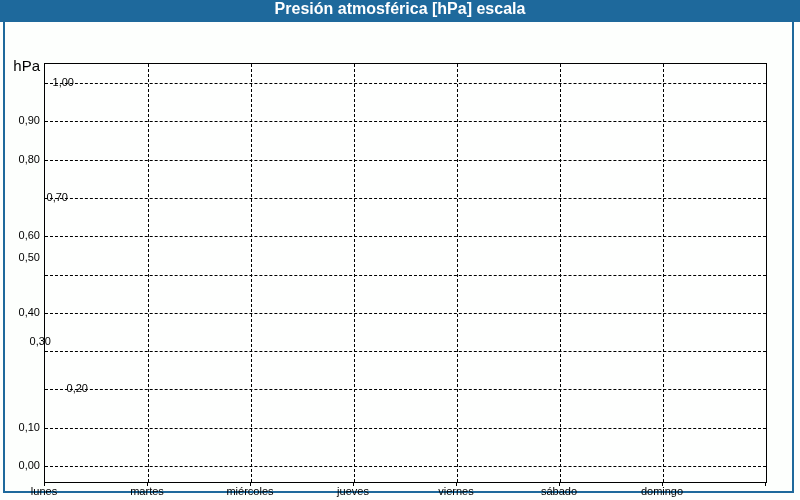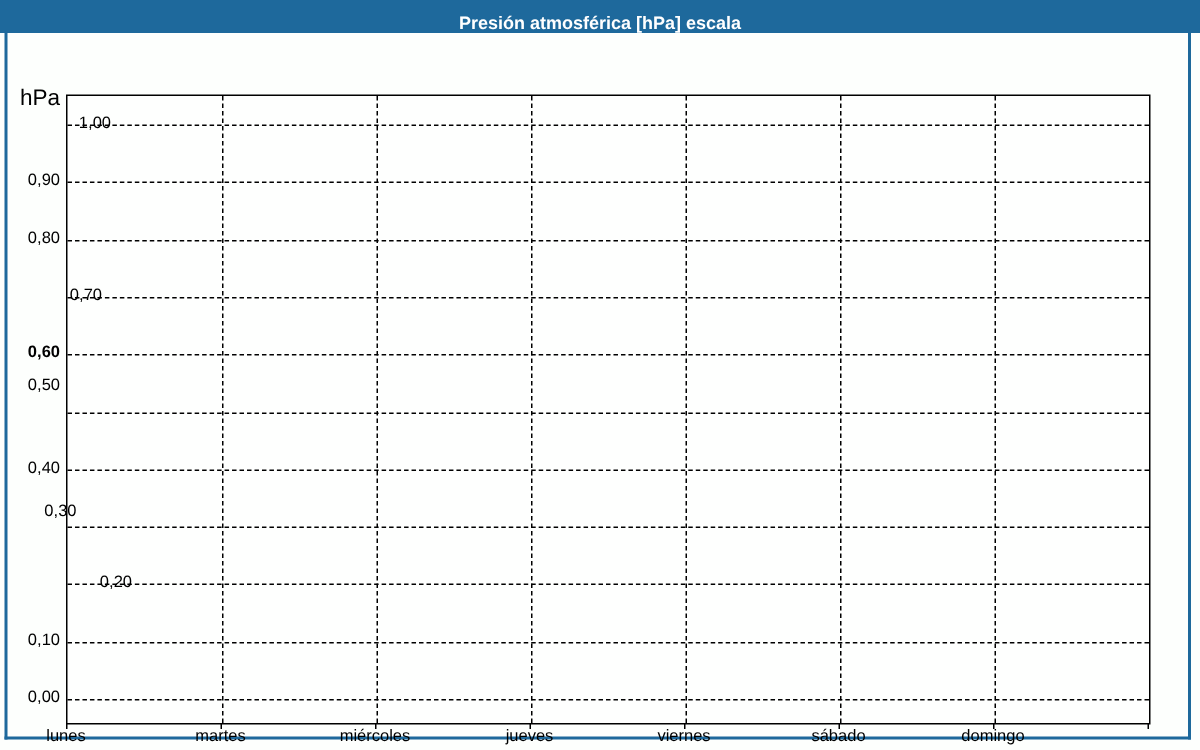--- a/index.html
+++ b/index.html
@@ -4,22 +4,22 @@
 <style>
   html,body{margin:0;padding:0;}
   body{
     width:800px;height:500px;position:relative;overflow:hidden;
     background:#fdfffd;
     font-family:"Liberation Sans","DejaVu Sans",sans-serif;
     -webkit-font-smoothing:none;
   }
   .titlebar{
     position:absolute;left:0;top:0;width:800px;height:22px;
-    display:flex;align-items:flex-end;justify-content:center;
-    font-size:12px;font-weight:bold;letter-spacing:0;
+    display:flex;align-items:flex-start;justify-content:center;
+    font-size:16px;font-weight:bold;letter-spacing:0;
   }
   .frame{
     position:absolute;left:3px;top:22px;width:791px;height:471px;
     border-style:solid;border-width:0 2px 2px 2px;
     box-sizing:border-box;
   }
   .plot{
     position:absolute;left:39px;top:41px;width:721px;height:418px;
     border:1px solid #000;background:#fefffe;box-sizing:content-box;
   }
@@ -74,21 +74,21 @@
       <div class="tickmark" style="left: 348px;"></div>
       <div class="tickmark" style="left: 451px;"></div>
       <div class="tickmark" style="left: 554px;"></div>
       <div class="tickmark" style="left: 657px;"></div>
       <div class="tickmark" style="left: 760px;"></div>
     </div>
 <div class="ytick" style="top: 54px; margin-left: 34px;">1,00</div>
     <div class="ytick" style="top: 92.3px;">0,90</div>
     <div class="ytick" style="top: 130.6px;">0,80</div>
     <div class="ytick" style="top: 168.9px; margin-left: 28px;">0,70</div>
-    <div class="ytick" style="top: 207.2px; font-weight: bold;">0,60</div>
+    <div class="ytick" style="top: 207.2px;">0,60</div>
     <div class="ytick" style="top: 229px;">0,50</div>
     <div class="ytick" style="top: 283.8px;">0,40</div>
     <div class="ytick" style="top: 313px; padding-left: 11px;">0,30</div>
     <div class="ytick" style="top: 360.4px; padding-left: 48px;">0,20</div>
     <div class="ytick" style="top: 398.7px;">0,10</div>
     <div class="ytick" style="top: 437px;">0,00</div>
     <div class="xlab" style="left: -9px;">
       <div>lunes</div>
       <div>16/09/02</div>
     </div>

